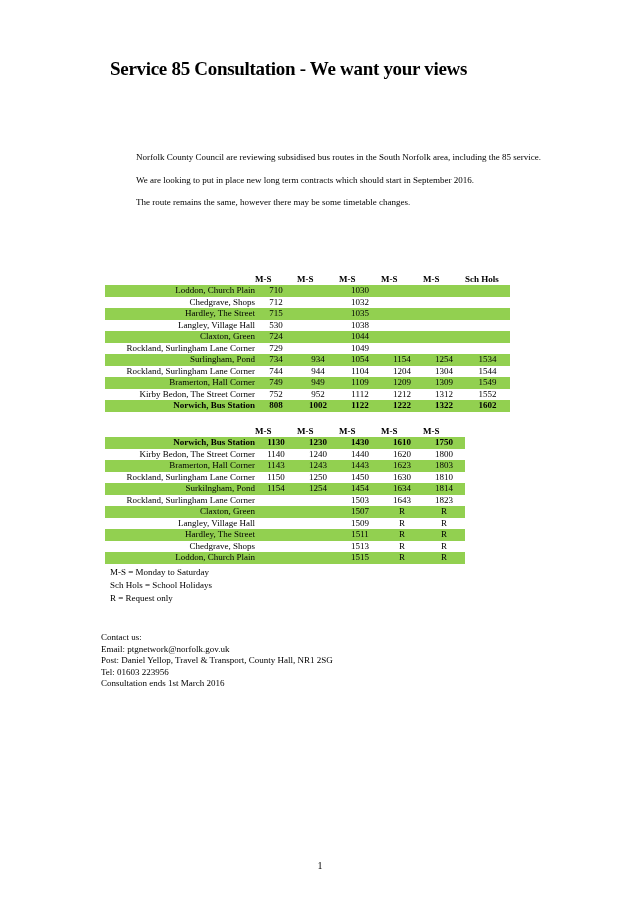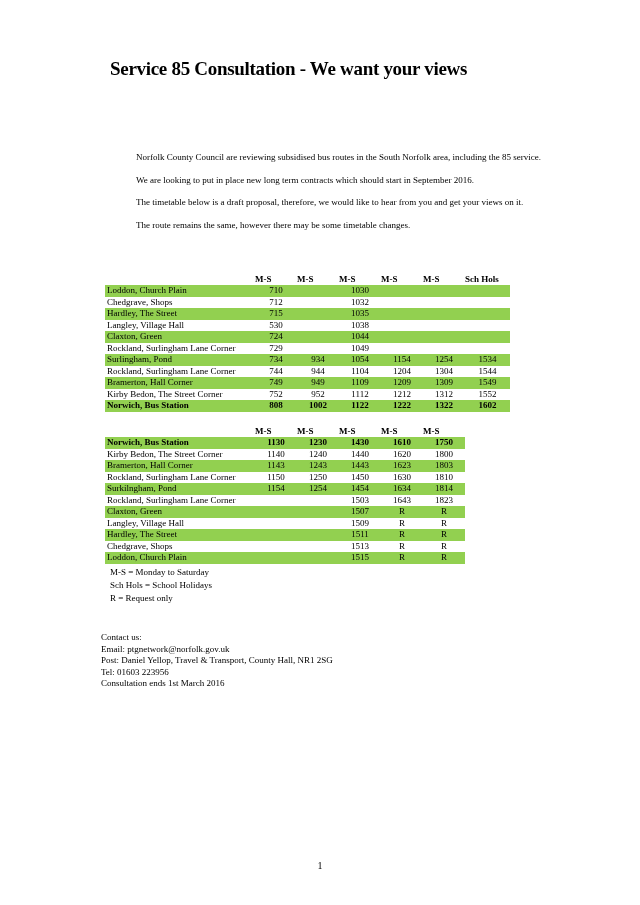--- a/index.html
+++ b/index.html
@@ -54,21 +54,21 @@
     overflow: hidden;
     vertical-align: middle;
   }
   .timetable th {
     font-weight: bold;
     text-align: left;
     height: 14px;
     vertical-align: bottom;
   }
   .timetable td.stop {
-    text-align: left;
+    text-align: right;
     padding-left: 2px;
   }
   .timetable td.time {
     text-align: center;
   }
   .timetable tr.hl td {
     background: var(--hl, #92D050);
   }
   .timetable tr.bold td {
     font-weight: bold;
@@ -101,21 +101,20 @@
 </head>
 <body>
 
 <div class="page">
 
   <h1 class="title">Service 85 Consultation - We want your views</h1>
 
   <div class="intro">
     <p>Norfolk County Council are reviewing subsidised bus routes in the South Norfolk area, including the 85 service.</p>
     <p>We are looking to put in place new long term contracts which should start in September 2016.</p>
-    <p>The timetable below is a draft proposal, therefore, we would like to hear from you and get your views on it.</p>
     <p>The route remains the same, however there may be some timetable changes.</p>
   </div>
 
   <table class="timetable t1" id="outbound-table">
       <colgroup>
         <col style="width: 150px;">
         <col style="width: 42px;">
         <col style="width: 42px;">
         <col style="width: 42px;">
         <col style="width: 42px;">

